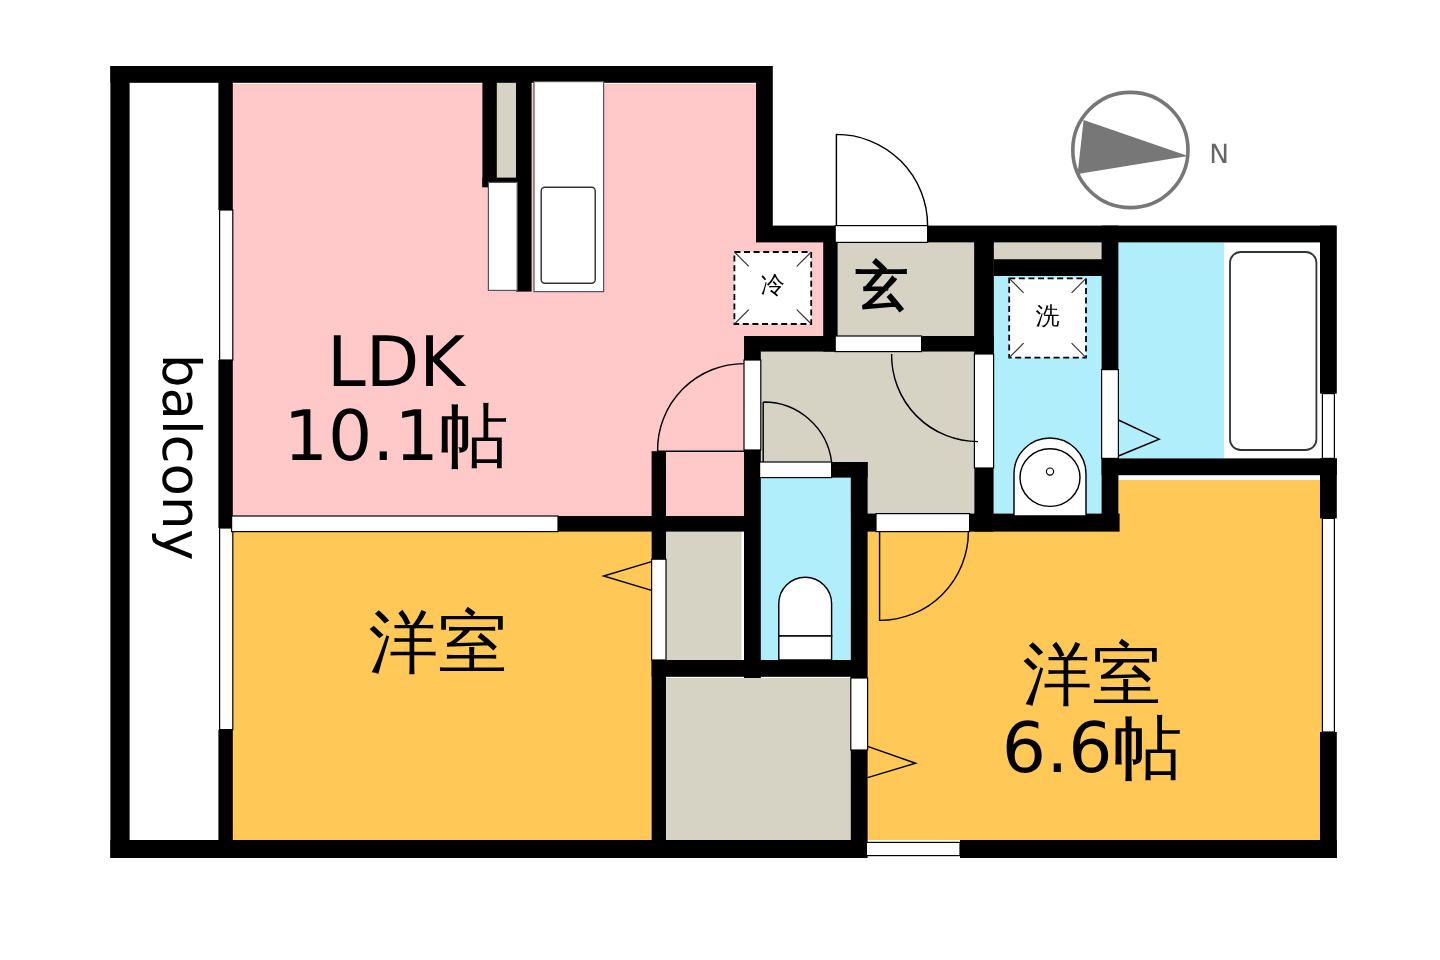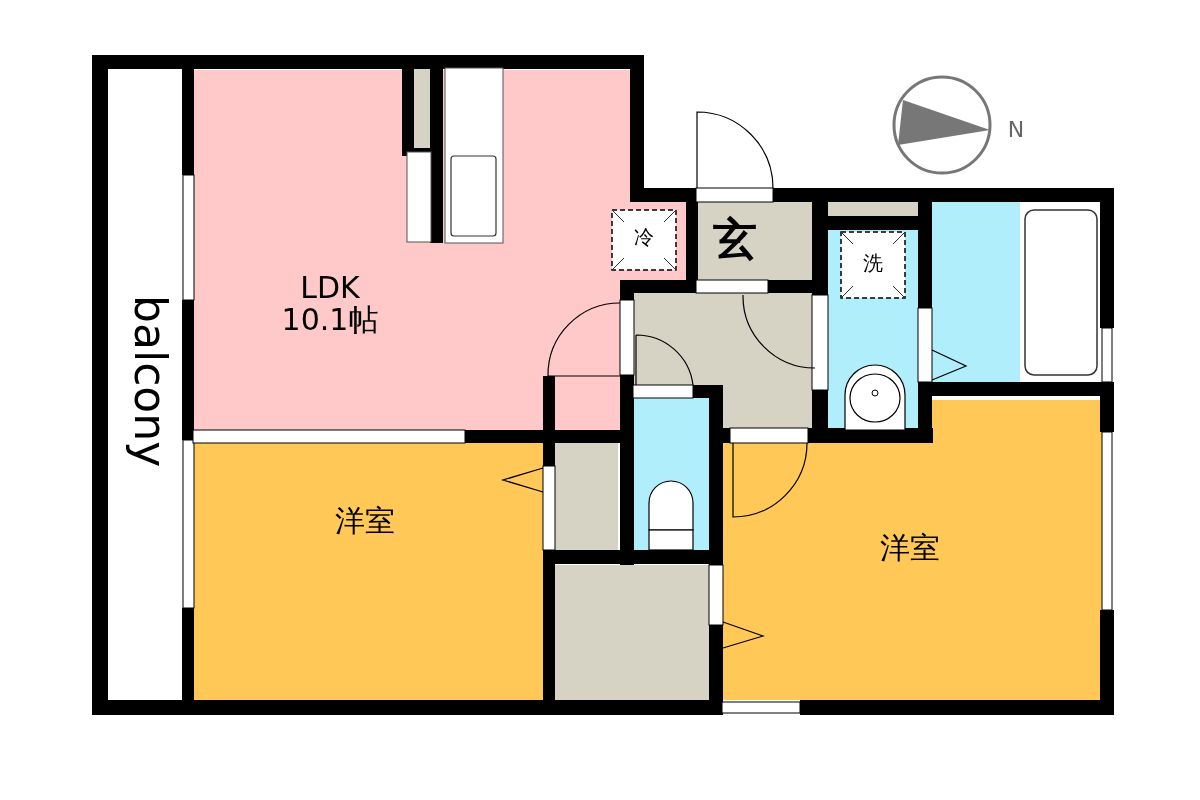--- a/index.html
+++ b/index.html
@@ -1,19 +1,19 @@
 <!DOCTYPE html>
 <html><head>
 <meta charset="utf-8">
 <style>
   html, body { margin:0; padding:0; background:#ffffff; }
   body { width:1200px; height:800px; position:relative; overflow:hidden; font-family:"DejaVu Sans","Liberation Sans",sans-serif; }
   #plan { position:absolute; left:0; top:0; width:1200px; height:800px; }
   .lbl { position:absolute; color:#000; font-family:"DejaVu Sans","Liberation Sans",sans-serif; text-align:center; line-height:1.05; }
-  .room-label { font-size:30px; }
+  .room-label { font-size:58px; }
   .balcony-label { font-size:44px; transform:rotate(90deg); transform-origin:center; white-space:nowrap; }
   .small-label { font-size:20px; }
   .genkan-label { font-size:44px; font-weight:bold; }
   .north-label { font-size:22px; color:#666; }
 </style>
 </head>
 <body>
 
 <svg id="plan" viewBox="0 0 1200 800" xmlns="http://www.w3.org/2000/svg">
 
@@ -159,18 +159,19 @@
 
 <div class="lbl room-label" style="left:225px; top:272px; width:210px;">
   <div>LDK</div>
   <div>10.1帖</div>
 </div>
 <div class="lbl room-label" style="left:255px; top:505px; width:220px;">
   <div>洋室</div>
 </div>
 <div class="lbl room-label" style="left:800px; top:532px; width:220px;">
   <div>洋室</div>
+  <div>6.6帖</div>
 </div>
 <div class="lbl genkan-label" style="left:700px; top:216px; width:70px;">玄</div>
 <div class="lbl small-label" style="left:612px; top:227px; width:64px;">冷</div>
 <div class="lbl small-label" style="left:841px; top:253px; width:64px;">洗</div>
 <div class="lbl balcony-label" style="left:40px; top:358px; width:220px;">balcony</div>
 <div class="lbl north-label" style="left:1003px; top:118px; width:26px;">N</div>
 
 </body></html>

